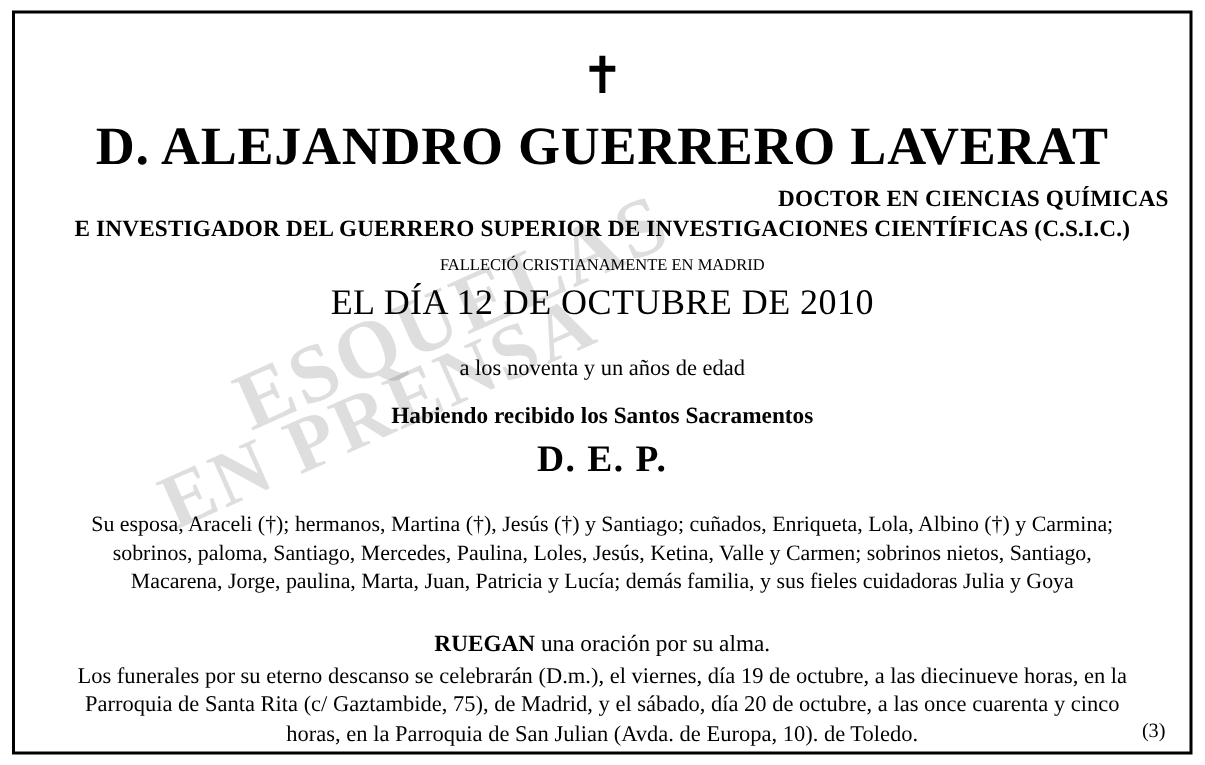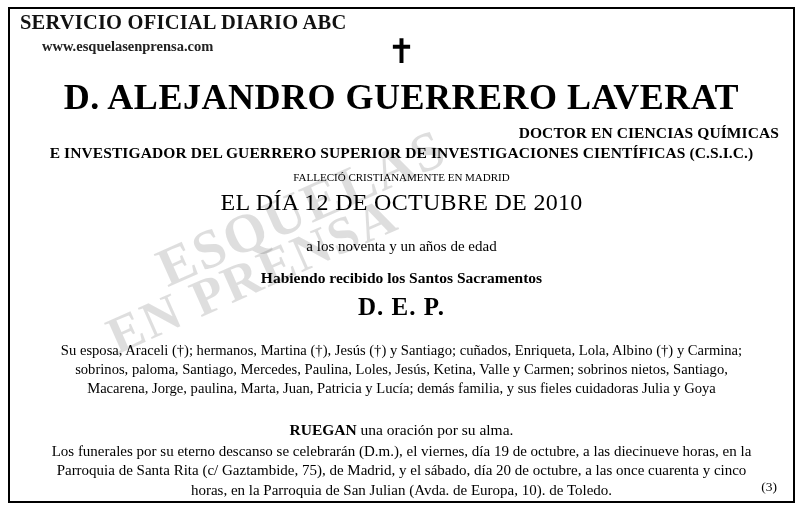--- a/index.html
+++ b/index.html
@@ -193,24 +193,20 @@
 <body>
 
 <div class="page">
   <div class="obit-frame">
 
     <div class="watermark">
       <div class="watermark-inner">ESQUELAS</div>
       <div class="watermark-line2">EN PRENSA</div>
     </div>
 
-    <div class="header-left">
-      <div class="brand">SERVICIO OFICIAL DIARIO ABC</div>
-      <div class="site">www.esquelasenprensa.com</div>
-    </div>
 
     <div class="cross">✝</div>
 
     <div class="content">
       <div class="name">D. ALEJANDRO GUERRERO LAVERAT</div>
       <div class="subtitle1">DOCTOR EN CIENCIAS QUÍMICAS</div>
       <div class="subtitle2">E INVESTIGADOR DEL GUERRERO SUPERIOR DE INVESTIGACIONES CIENTÍFICAS (C.S.I.C.)</div>
       <div class="died-line">FALLECIÓ CRISTIANAMENTE EN MADRID</div>
       <div class="date-line">EL DÍA 12 DE OCTUBRE DE 2010</div>
       <div class="age-line">a los noventa y un años de edad</div>

